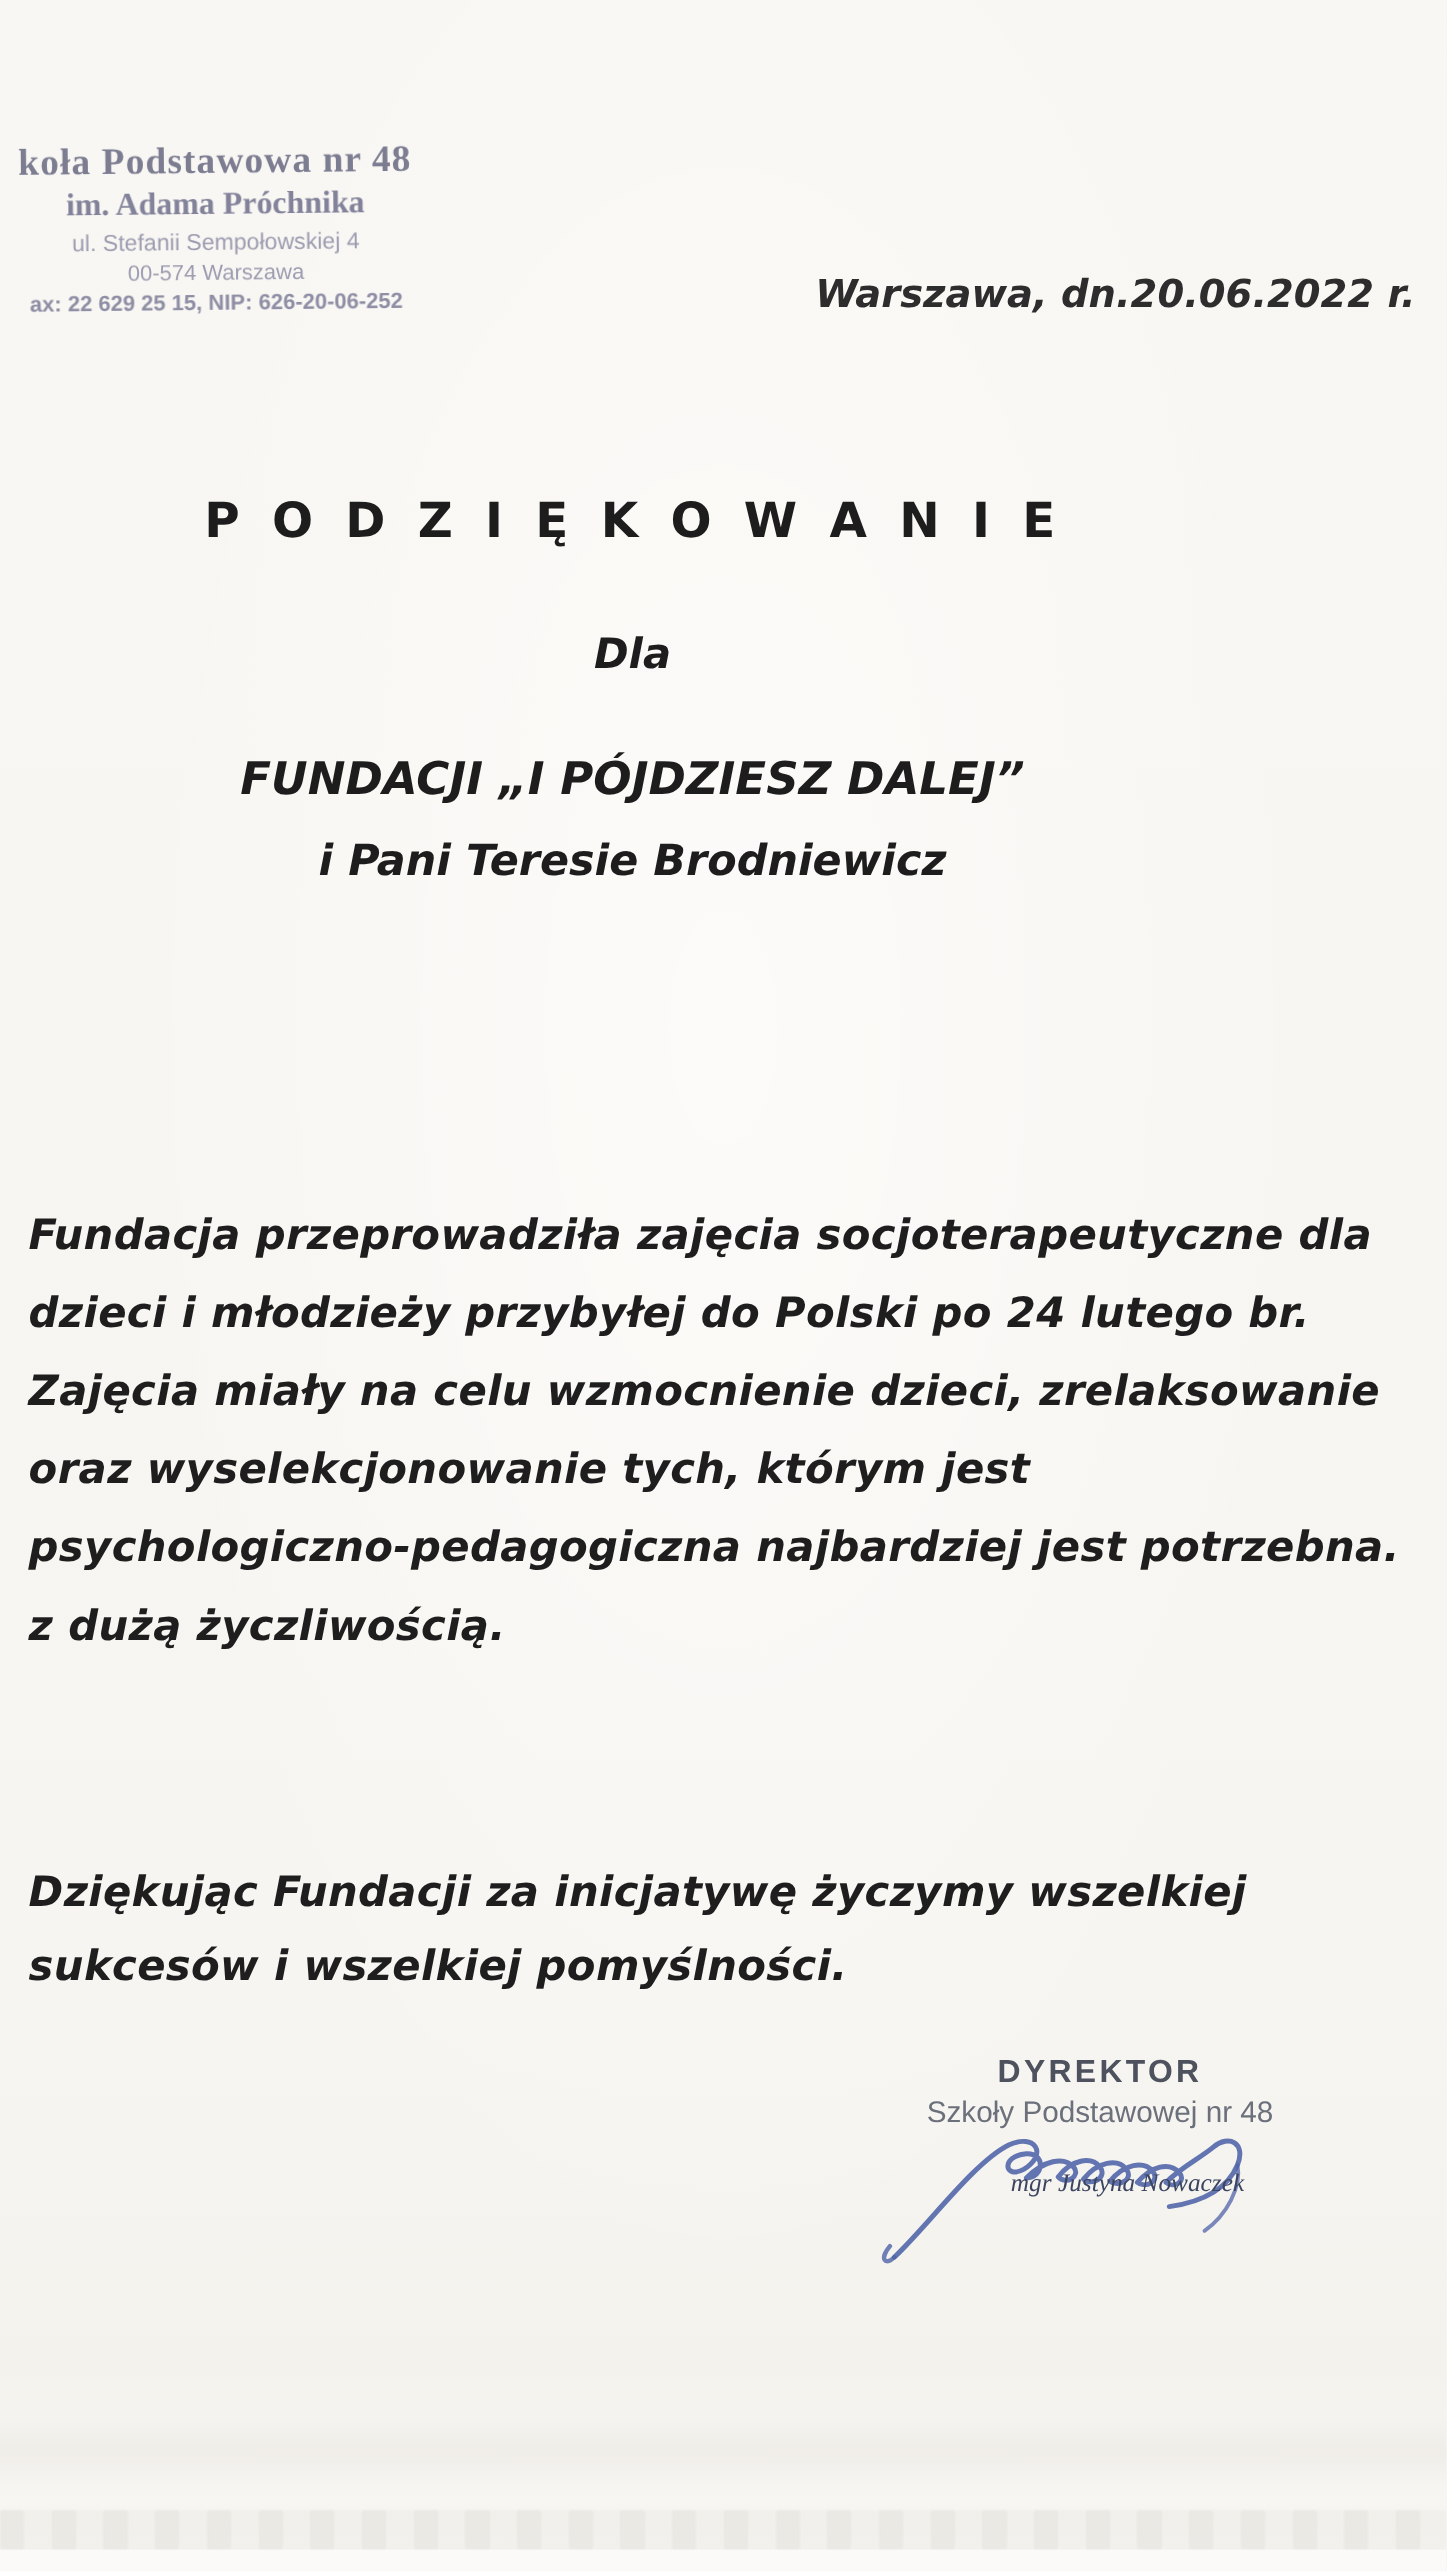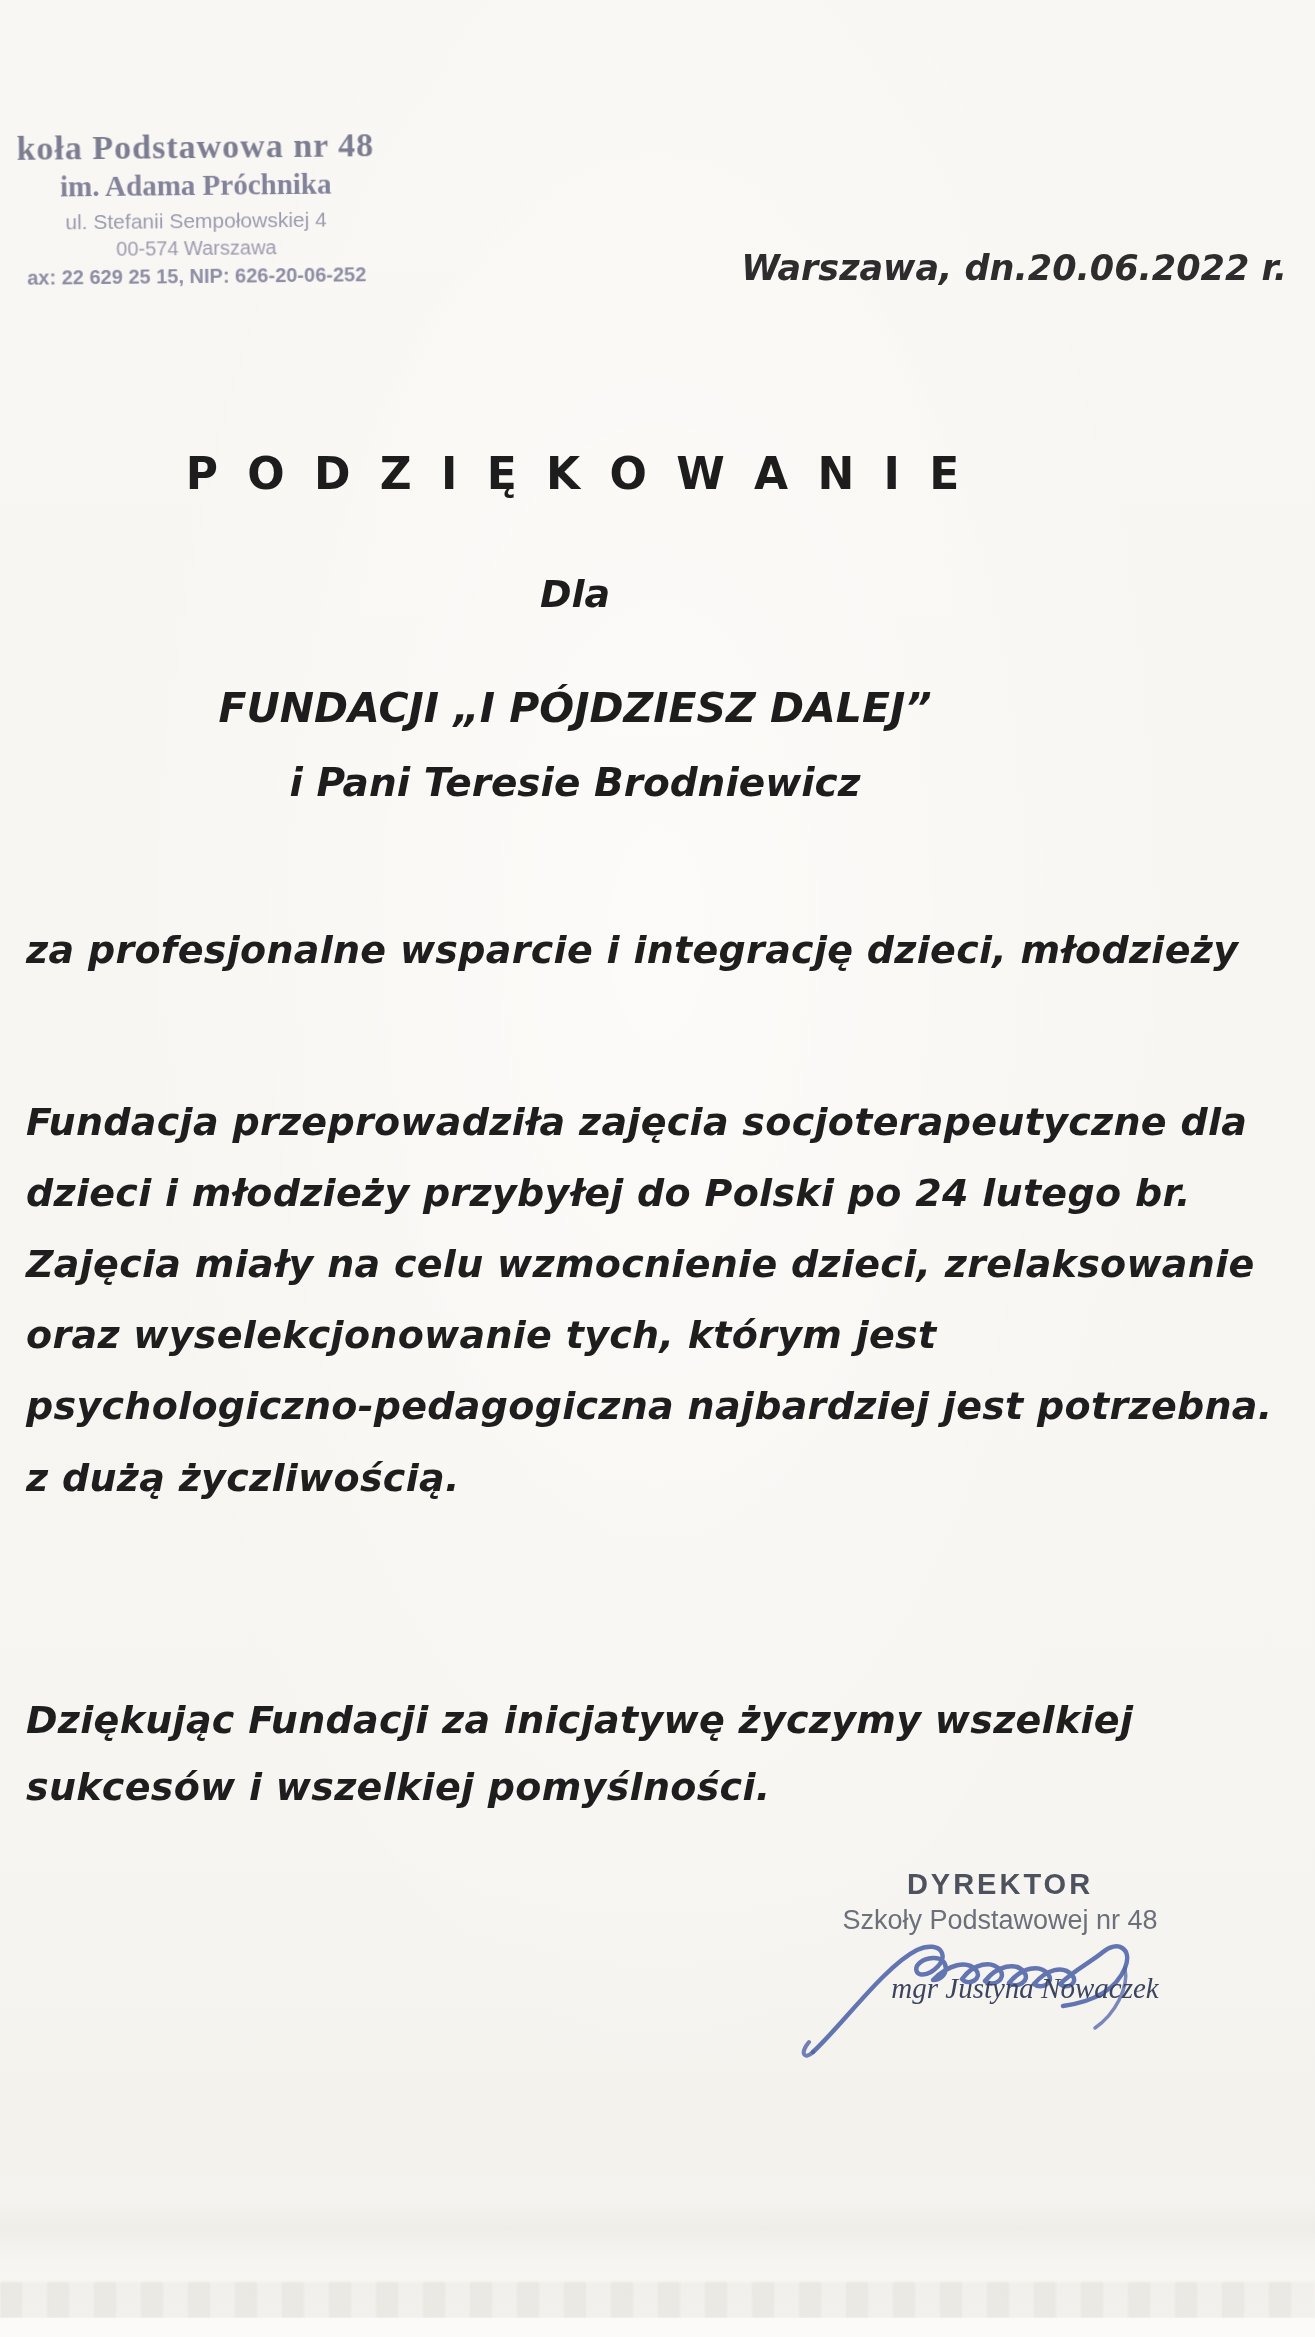--- a/index.html
+++ b/index.html
@@ -188,21 +188,21 @@
     left: 795px; top: 1928px;
     width: 380px; height: 130px;
   }
   .sig-name {
     position: absolute;
     left: 880px; top: 1972px;
     width: 290px;
     text-align: center;
     font-family: "Liberation Serif", serif;
     font-style: italic;
-    font-size: 29px;
+    font-size: 23px;
     color: #3c4560;
     white-space: nowrap;
   }
 </style>
 </head>
 <body>
 
 <div class="page">
 
   <div class="stamp-header">
@@ -214,21 +214,20 @@
   </div>
 
   <div class="dateline">Warszawa, dn.20.06.2022 r.</div>
 
   <div class="center-col title">P O D Z I Ę K O W A N I E</div>
   <div class="center-col salutation">Dla</div>
   <div class="center-col recipient-1">FUNDACJI „I PÓJDZIESZ DALEJ”</div>
   <div class="center-col recipient-2">i Pani Teresie Brodniewicz</div>
 
   <div class="paragraph p1">
-    <div class="line">za profesjonalne wsparcie i integrację dzieci, młodzieży</div>
   </div>
 
   <div class="paragraph p2">
     <div class="line">Fundacja przeprowadziła zajęcia socjoterapeutyczne dla</div>
     <div class="line">dzieci i młodzieży przybyłej do Polski po 24 lutego br.</div>
     <div class="line">Zajęcia miały na celu wzmocnienie dzieci, zrelaksowanie</div>
     <div class="line">oraz wyselekcjonowanie tych, którym jest</div>
     <div class="line">psychologiczno-pedagogiczna najbardziej jest potrzebna.</div>
   </div>
 

